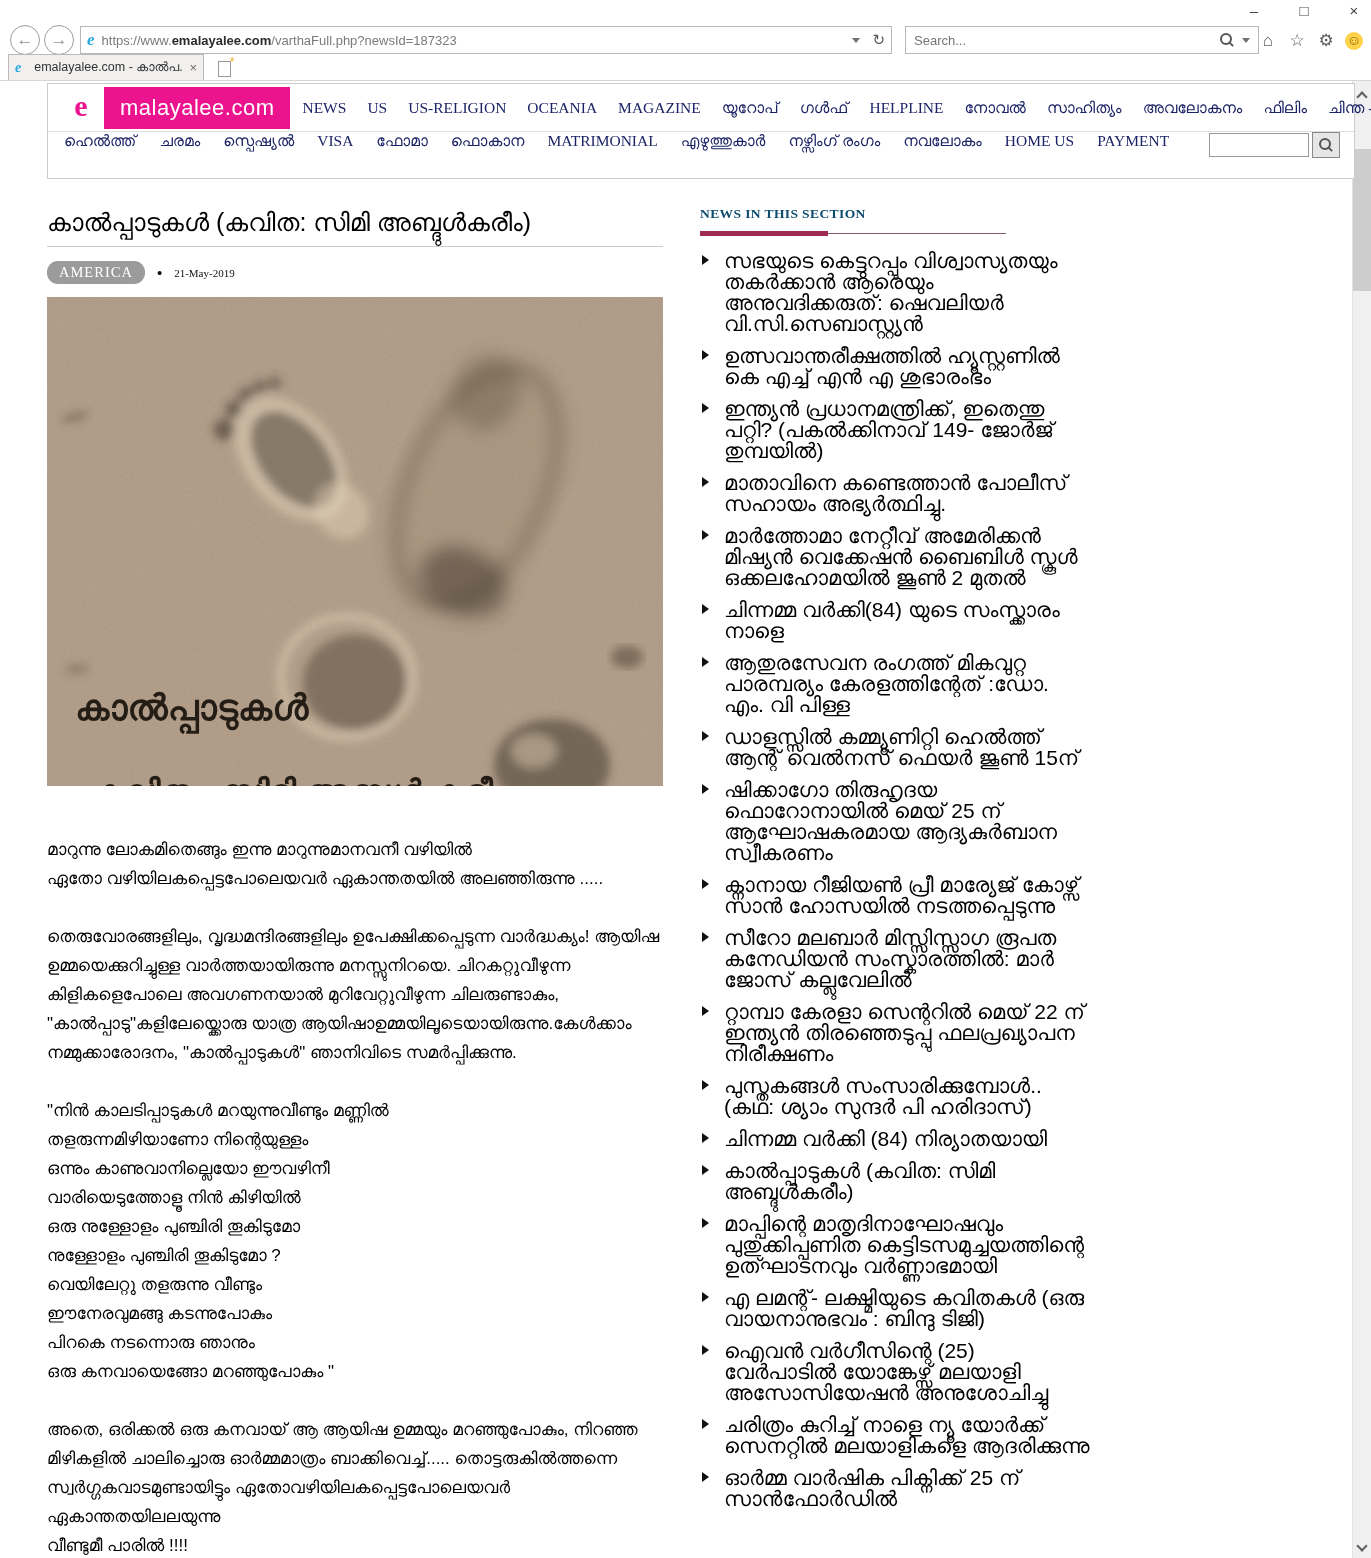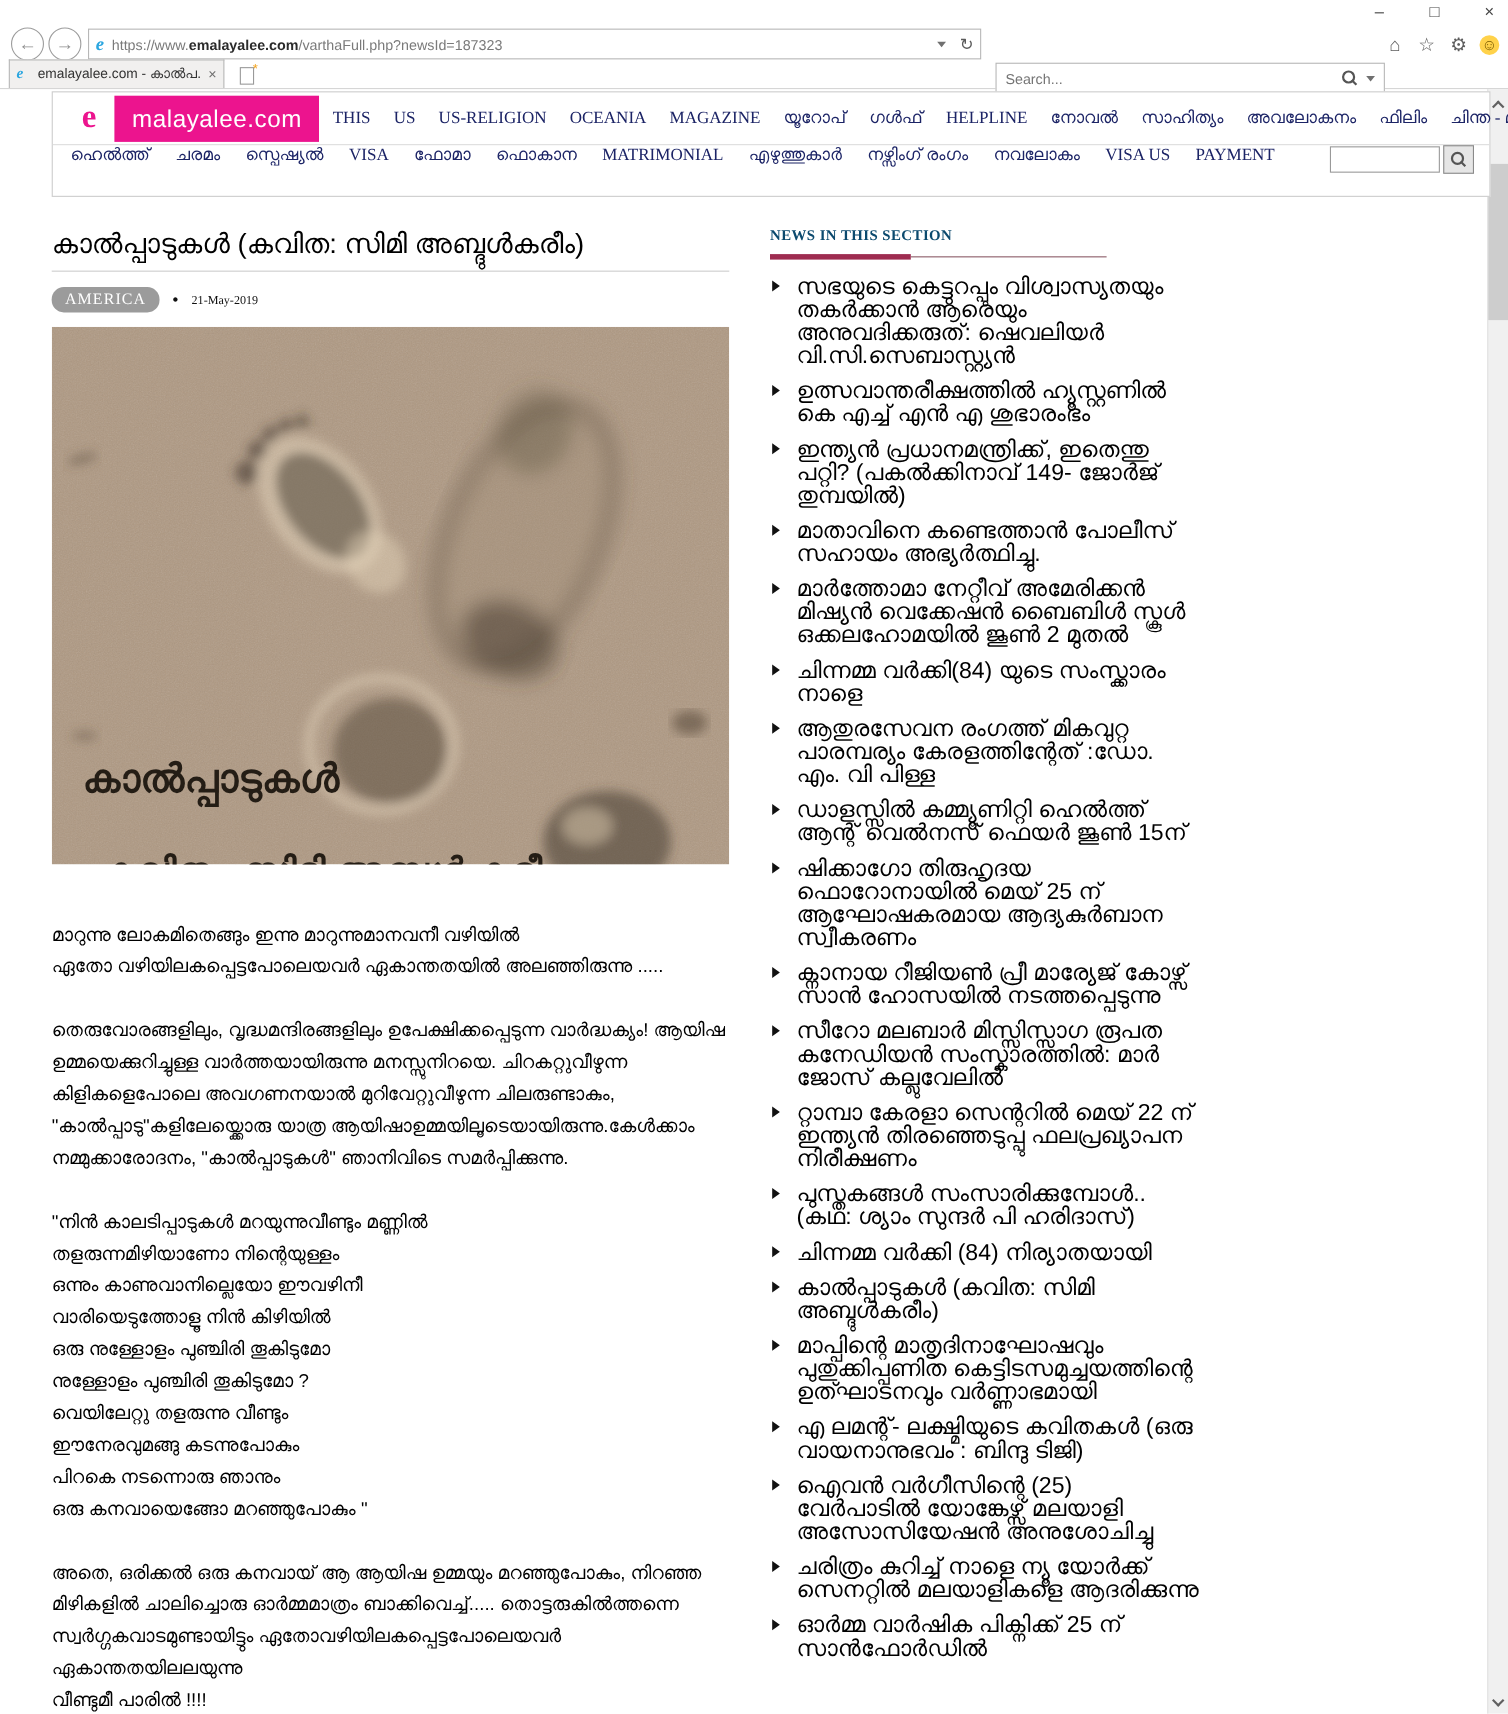--- a/index.html
+++ b/index.html
@@ -21,21 +21,21 @@
             display:flex; align-items:center; padding:0 6px; background:#fff; }
   .ie-e { color:#2ba6e0; font-family:"Liberation Serif", serif; font-style:italic; font-weight:bold;
           font-size:17px; margin-right:7px; }
   .url-text { font-size:13px; color:#7a7a7a; white-space:nowrap; overflow:hidden; flex:1; }
   .url-text b { color:#2b2b2b; font-weight:bold; }
   .urlbar-right { display:flex; align-items:center; gap:12px; margin-left:6px; }
   .tri-down { width:0; height:0; border-left:4px solid transparent; border-right:4px solid transparent;
               border-top:5px solid #707070; }
   .refresh { color:#5a5a5a; font-size:15px; }
   .searchbar { position:absolute; left:905px; top:26px; width:354px; height:28px; border:1px solid #b7b7b7;
-               display:flex; align-items:center; padding:0 8px; background:#fff;margin-top:31px; }
+               display:flex; align-items:center; padding:0 8px; background:#fff; }
   .searchbar input { border:none; outline:none; flex:1; font-size:13px; color:#222;
                      font-family:"Liberation Sans", sans-serif; background:transparent; }
   .mag { position:relative; width:14px; height:14px; display:inline-block; }
   .mag::before { content:""; position:absolute; width:8px; height:8px; border:2px solid #555;
                  border-radius:50%; left:0; top:0; }
   .mag::after { content:""; position:absolute; width:6px; height:2px; background:#555;
                 transform:rotate(45deg); left:8px; top:10px; }
   .chrome-icons { position:absolute; right:8px; top:30px; display:flex; gap:9px; align-items:center; }
   .chrome-icons .ic { font-size:17px; color:#5d5d5d; width:20px; text-align:center; }
   .smiley { width:18px; height:18px; border-radius:50%; background:#ffd24a; color:#7a5b00;
@@ -167,21 +167,21 @@
 
     <div class="site-header">
       <div class="hrow1">
         <div class="logo">
           <span class="logo-badge">
             <span class="logo-e">e</span>
           </span>
           <span class="logo-rect">malayalee.com</span>
         </div>
         <div class="nav">
-          <span>THIS</span>
+          <span>NEWS</span>
           <span>US</span>
           <span>US-RELIGION</span>
           <span>OCEANIA</span>
           <span>MAGAZINE</span>
           <span>യൂറോപ്</span>
           <span>ഗൾഫ്</span>
           <span>HELPLINE</span>
           <span>നോവൽ</span>
           <span>സാഹിത്യം</span>
           <span>അവലോകനം</span>
@@ -194,21 +194,21 @@
           <span>ഹെൽത്ത്</span>
           <span>ചരമം</span>
           <span>സ്പെഷ്യൽ</span>
           <span>VISA</span>
           <span>ഫോമാ</span>
           <span>ഫൊകാന</span>
           <span>MATRIMONIAL</span>
           <span>എഴുത്തുകാർ</span>
           <span>നഴ്സിംഗ് രംഗം</span>
           <span>നവലോകം</span>
-          <span>VISA US</span>
+          <span>HOME US</span>
           <span>PAYMENT</span>
         </div>
         <div class="hsearch">
           <input type="text" style="">
           <span class="sbtn">
             <span class="mag"></span>
           </span>
         </div>
       </div>
     </div>

